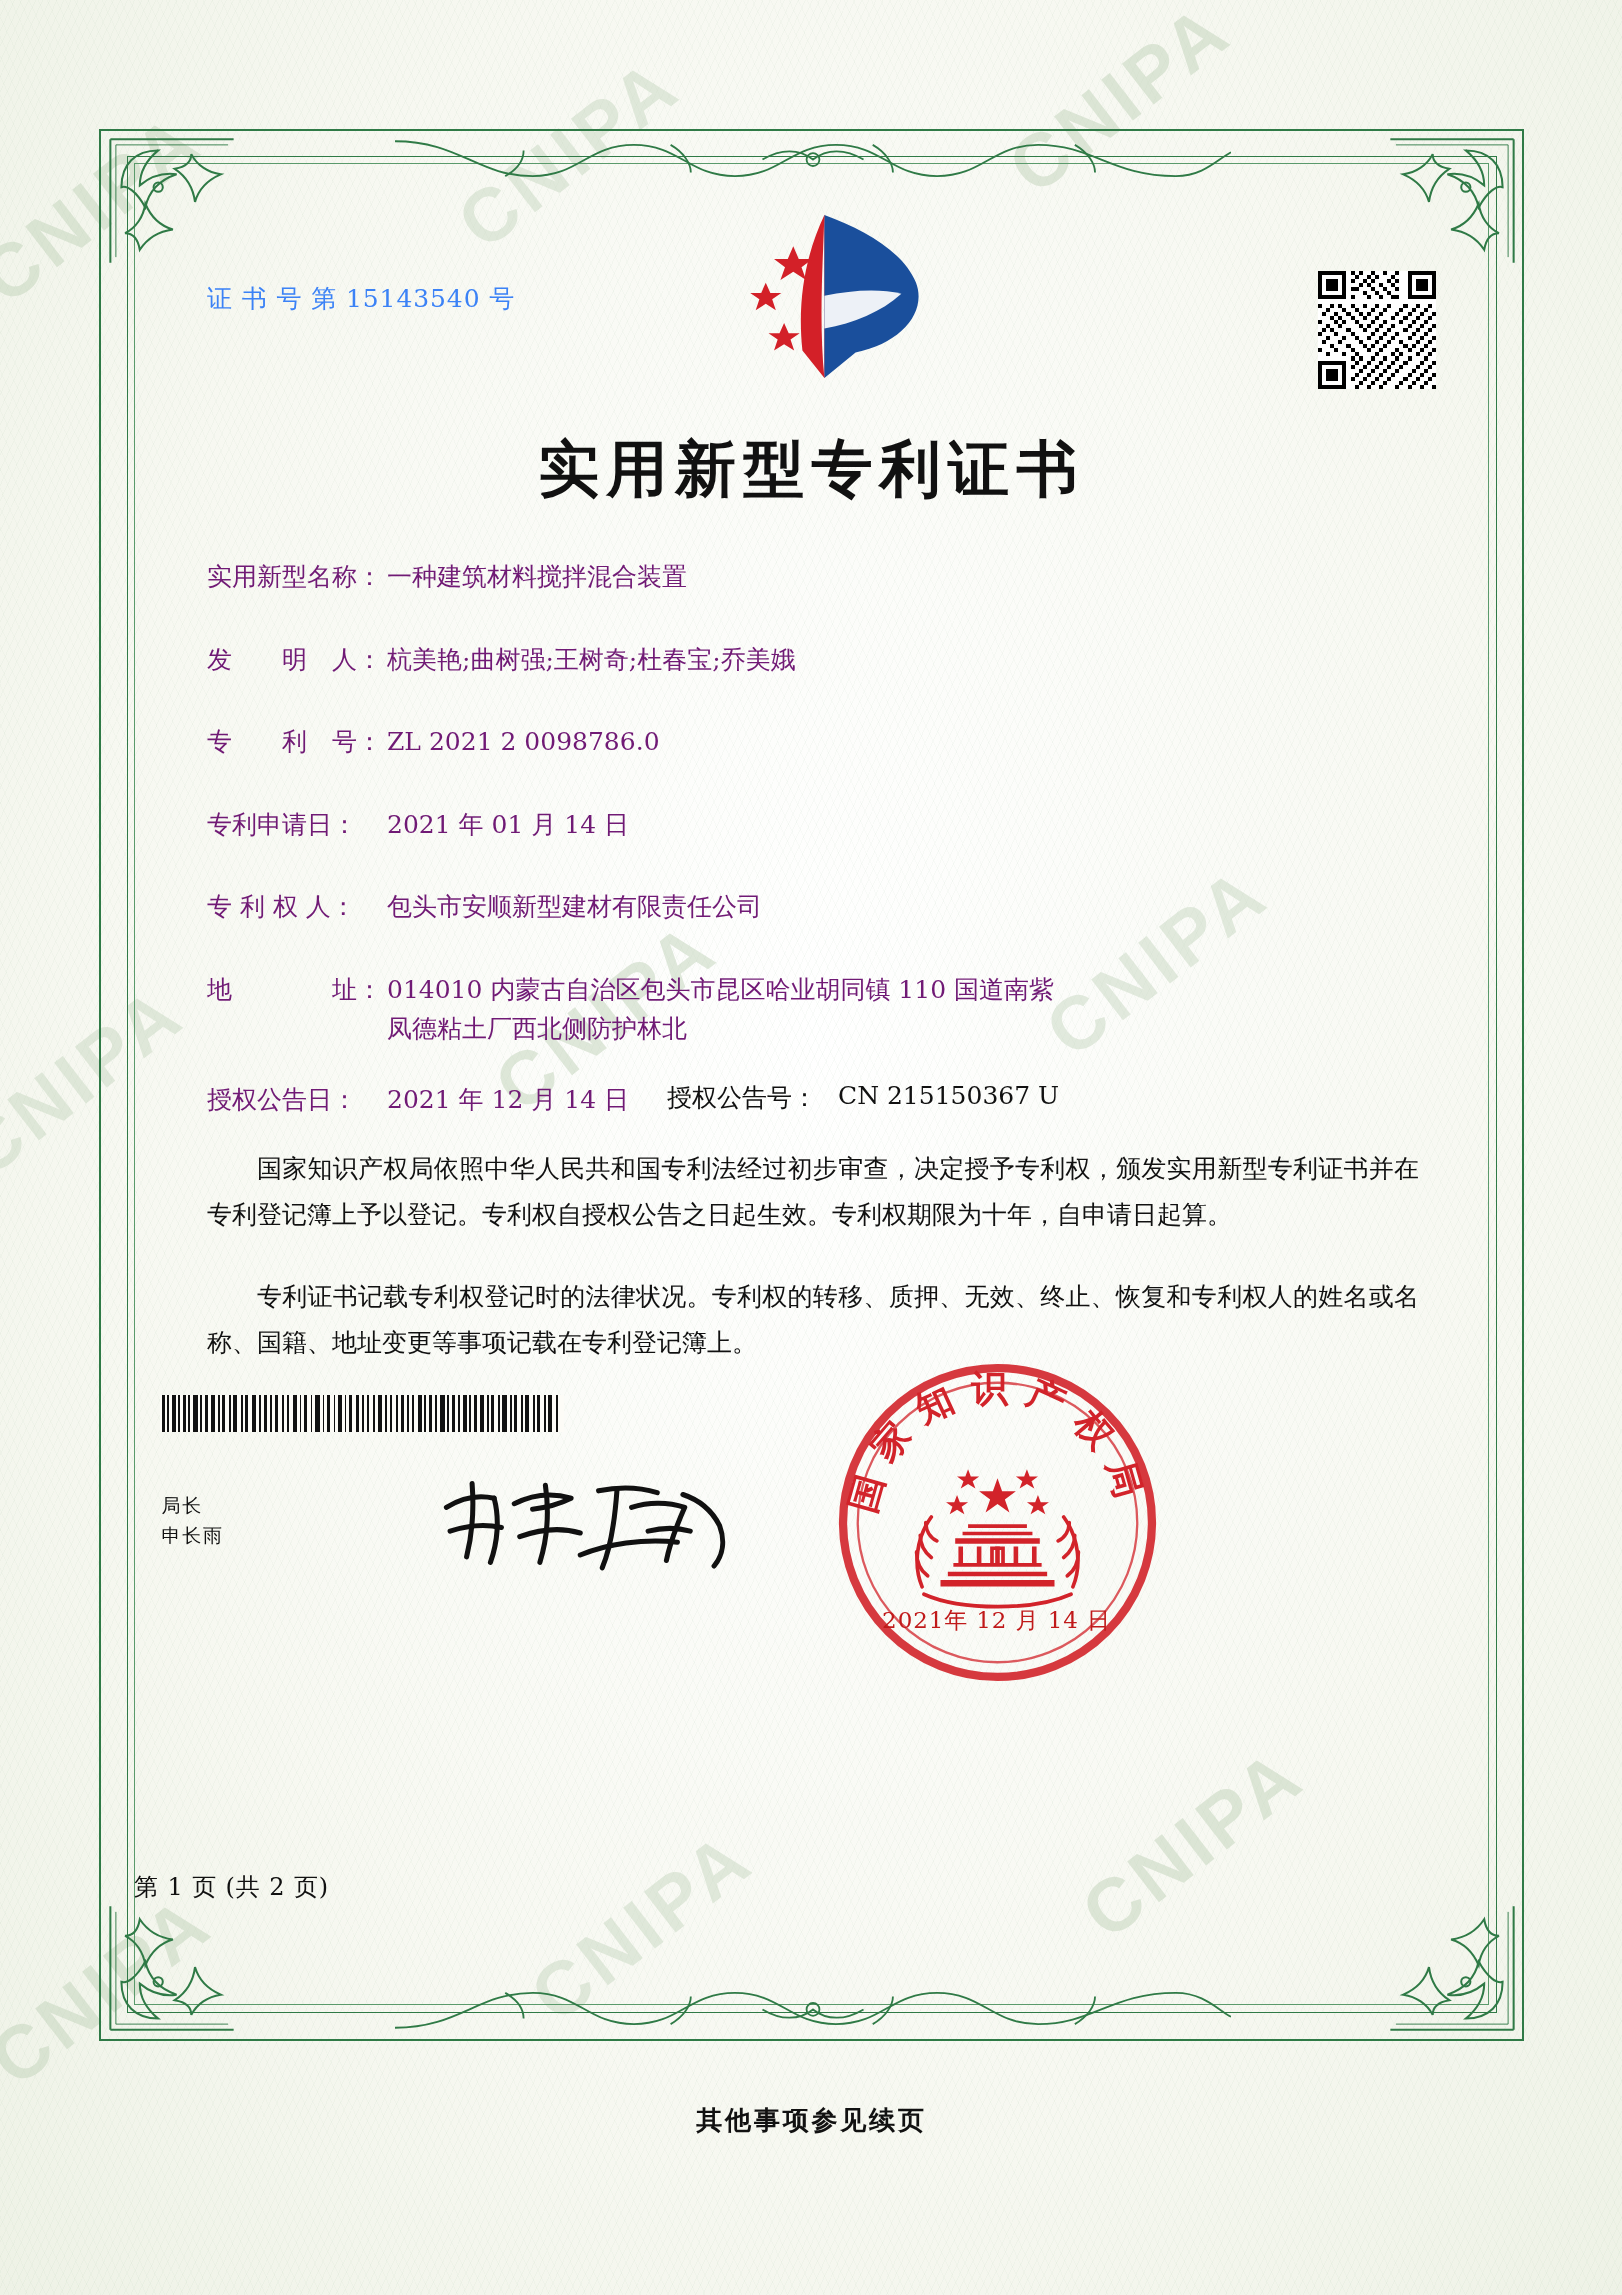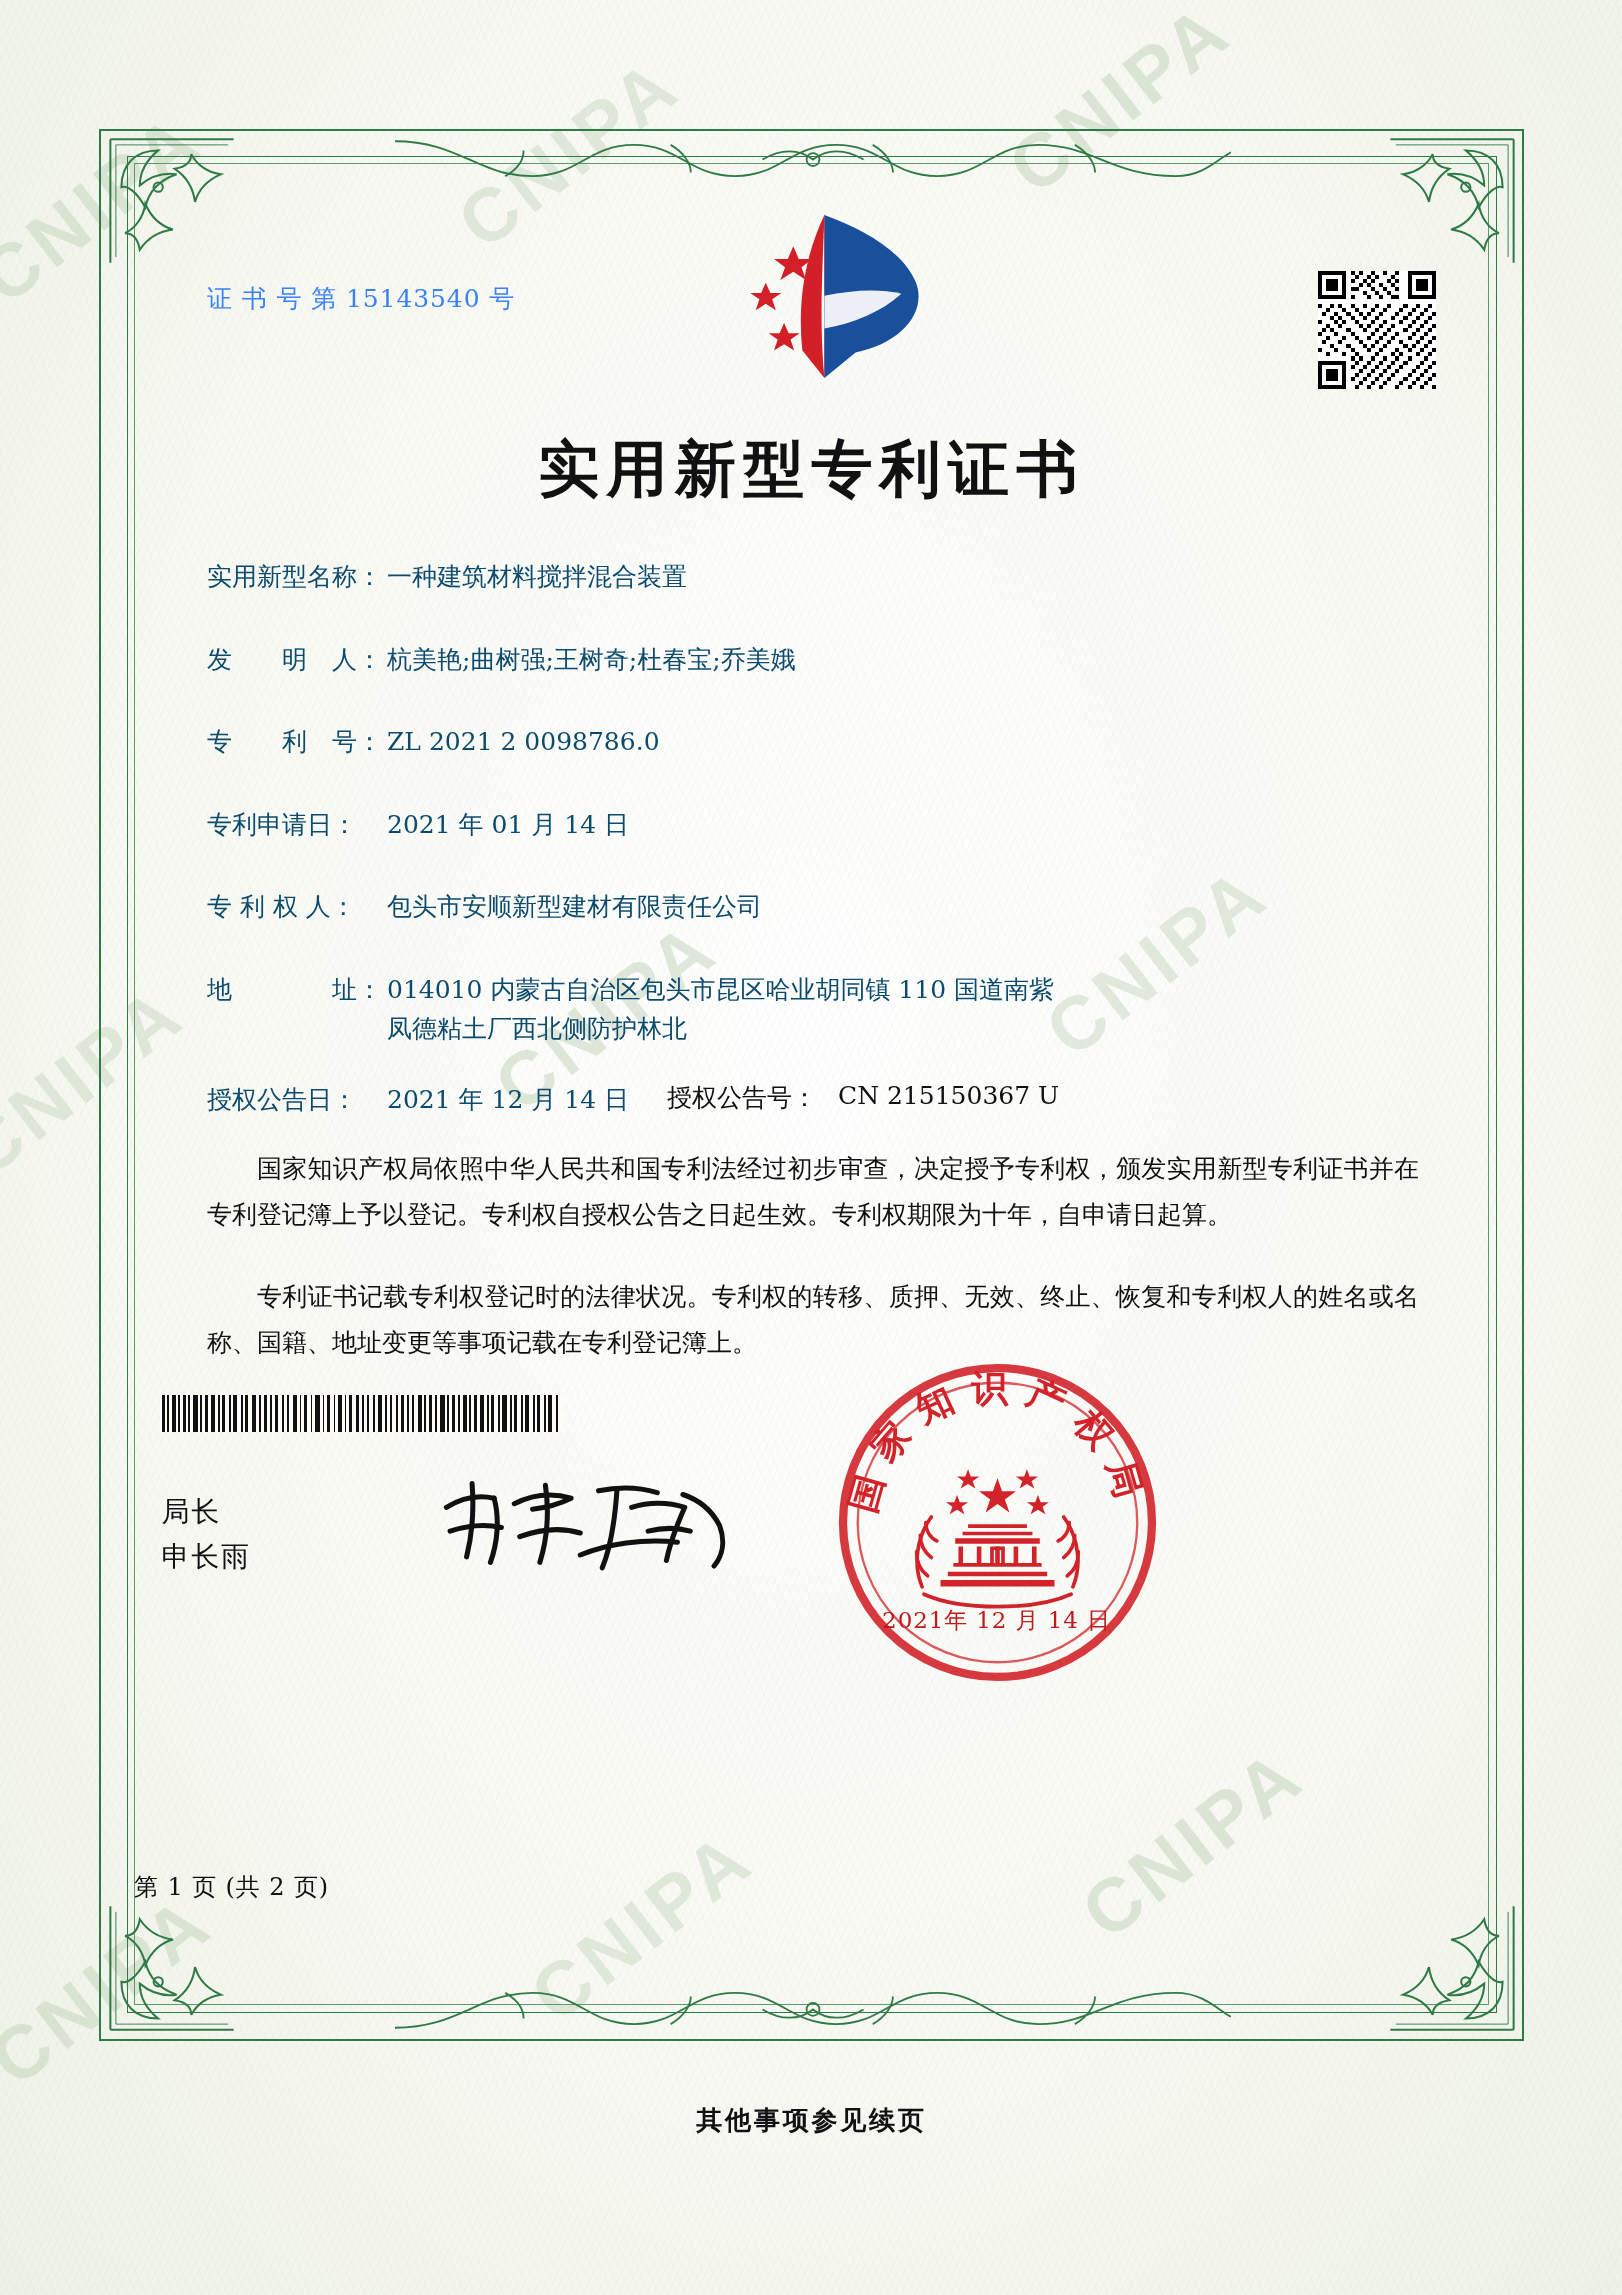--- a/index.html
+++ b/index.html
@@ -147,21 +147,21 @@
     font-size: 61px;
     letter-spacing: 7.3px;
     color: #111111;
   }
 
   .field {
     position: absolute;
     left: 73px;
     width: 1221px;
     font-size: 25px;
-    color: #0c4a6e;
+    color: #701a75;
     line-height: 1.55;
   }
   .flabel {
     display: inline-block;
     vertical-align: top;
   }
   .fvalue {
     display: inline-block;
     vertical-align: top;
   }
@@ -197,21 +197,21 @@
     left: 26px;
     top: 1232px;
     width: 404px;
     height: 37px;
   }
 
   #sig-label {
     position: absolute;
     left: 27.5px;
     top: 1327px;
-    font-size: 28px;
+    font-size: 19px;
     line-height: 1.6;
     color: #111111;
     letter-spacing: 1.8px;
   }
 
   #signature {
     position: absolute;
     left: 303px;
     top: 1304px;
     width: 303px;

